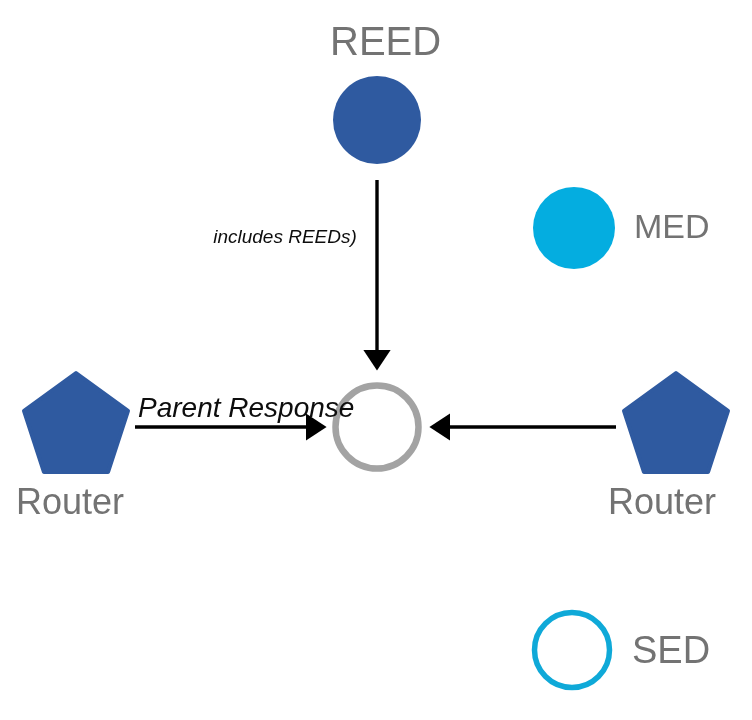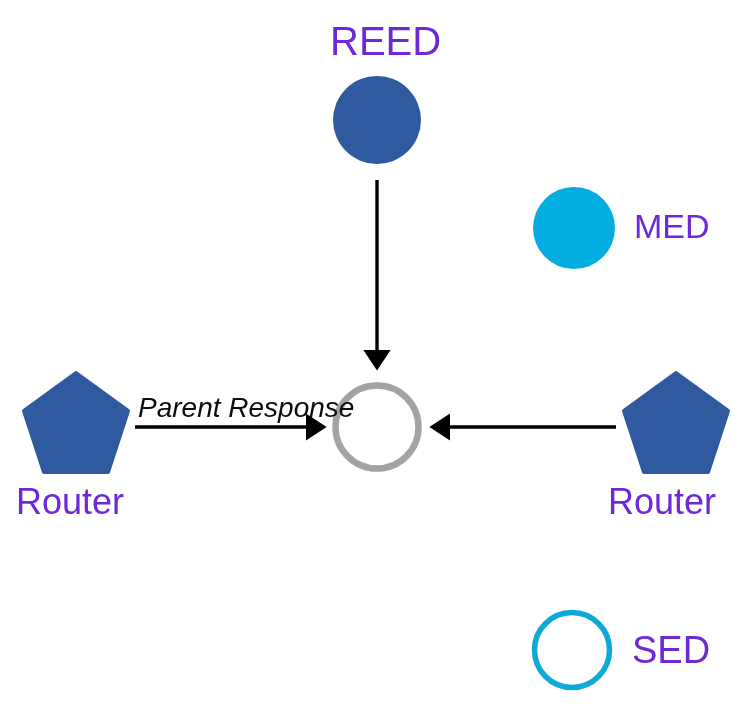--- a/index.html
+++ b/index.html
@@ -19,21 +19,21 @@
   #diagram-canvas {
     position: absolute;
     left: 0;
     top: 0;
     width: 752px;
     height: 720px;
   }
 
   .node-label {
     position: absolute;
-    color: #6d28d9;
+    color: #737373;
     font-family: "Liberation Sans", sans-serif;
     font-weight: 400;
     white-space: nowrap;
     line-height: 1;
   }
 
   .edge-label {
     position: absolute;
     color: #0d0d0d;
     font-family: "Liberation Sans", sans-serif;
@@ -129,13 +129,14 @@
 
 <div class="node-label" id="label-sed">SED</div>
 
 <div class="node-label" id="label-router-left">Router</div>
 
 <div class="node-label" id="label-router-right">Router</div>
 
 <div class="edge-label" id="label-parent-response">Parent Response</div>
 
 <div class="edge-label" id="label-scan-mask">
+  <span class="line">includes REEDs)</span>
 </div>
 
 </body></html>

